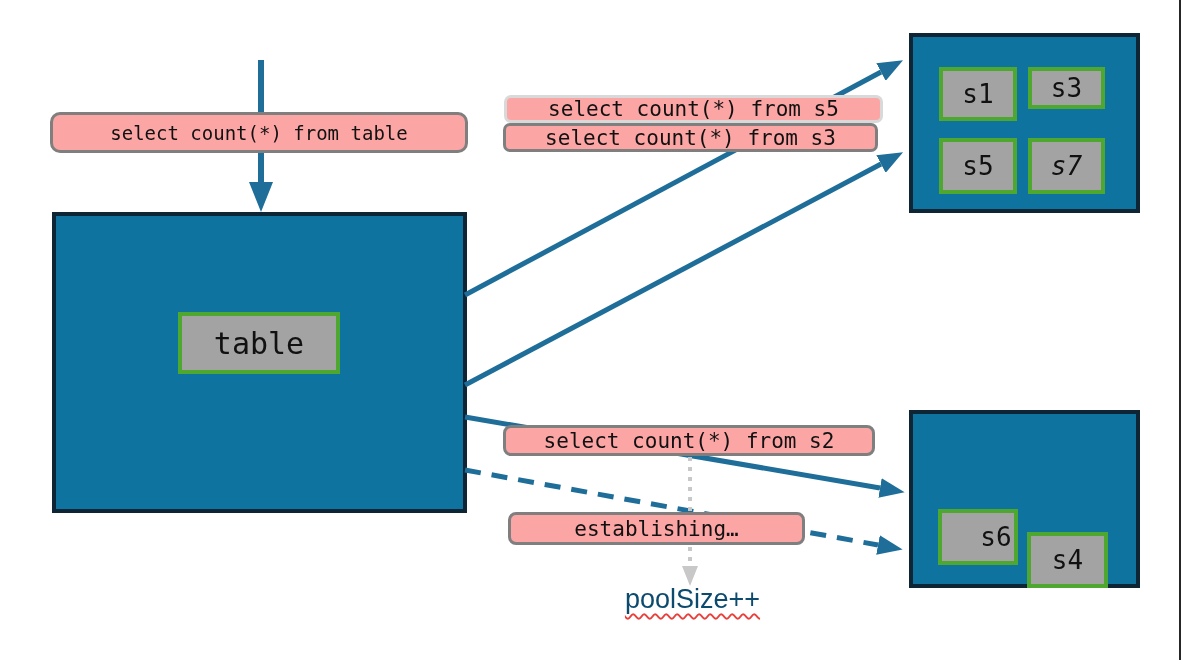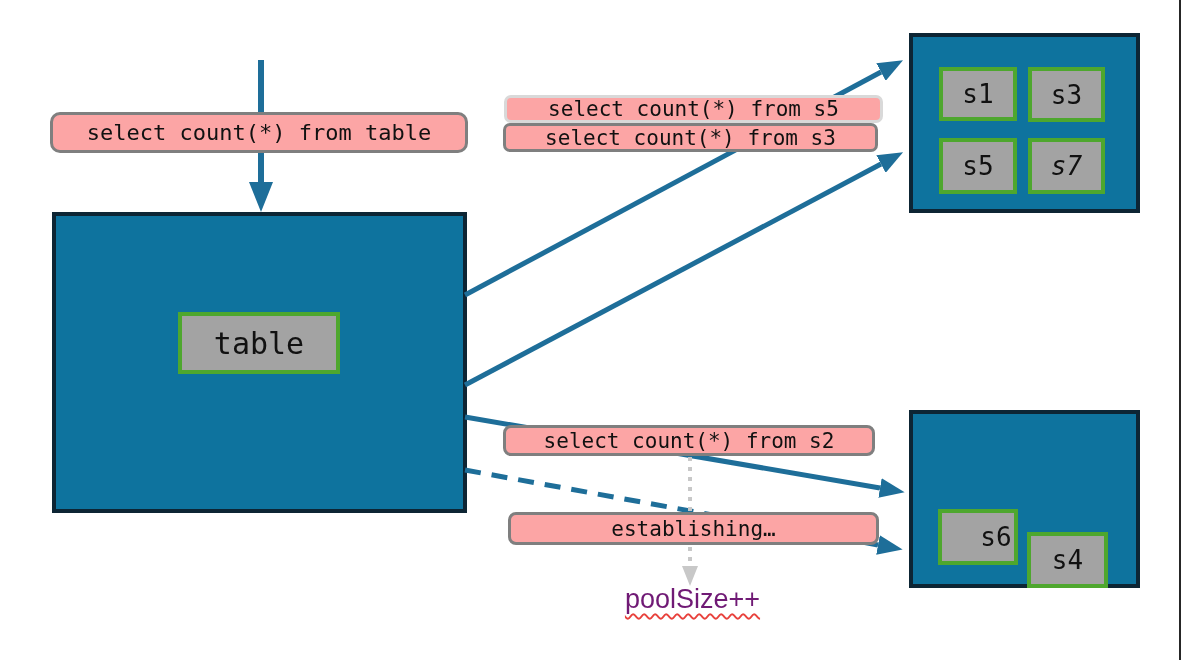--- a/index.html
+++ b/index.html
@@ -45,30 +45,30 @@
     box-sizing: border-box;
     display: flex;
     align-items: center;
     justify-content: center;
     font-size: 21px;
     color: #111111;
     white-space: nowrap;
     z-index: 4;
   }
   .qlabel.light { border-color: #d9d9d9; z-index: 5; }
-  .qlabel.big { font-size: 22px; border-radius: 10px; }
+  .qlabel.big { font-size: 19px; border-radius: 10px; }
   .pool-label {
     position: absolute;
     left: 600px;
     top: 584px;
     width: 185px;
     text-align: center;
     font-family: "Liberation Sans", sans-serif;
     font-size: 27px;
-    color: #701a75;
+    color: #0c4a6e;
     text-decoration: underline wavy #e8413c;
     text-decoration-thickness: 2px;
     text-underline-offset: 5px;
     text-decoration-skip-ink: none;
     z-index: 2;
   }
   .slide-edge-line {
     position: absolute;
     left: 1179px;
     top: 0;
@@ -108,21 +108,21 @@
 
   <div class="group-box" style="left:52px; top:212px; width:415px; height:301px;"></div>
   <div class="shard" style="left:178px; top:312px; width:162px; height:62px; font-size:30px; z-index:2;">
     <span>table</span>
   </div>
 
   <div class="group-box" style="left:909px; top:33px; width:231px; height:180px;"></div>
   <div class="shard" style="left:939px; top:67px; width:78px; height:54px;">
     <span>s1</span>
   </div>
-  <div class="shard" style="left:1028px; top:67px; width:77px; height:55px;align-items:center;">
+  <div class="shard" style="left:1028px; top:67px; width:77px; height:42px;align-items:center;">
     <span>s3</span>
   </div>
   <div class="shard" style="left:939px; top:138px; width:78px; height:56px;">
     <span>s5</span>
   </div>
   <div class="shard" style="left:1028px; top:138px; width:77px; height:56px;font-style:italic;">
     <span>s7</span>
   </div>
 
   <div class="group-box" style="left:909px; top:410px; width:231px; height:178px;"></div>
@@ -143,21 +143,21 @@
 
   <div class="qlabel" style="left:503px; top:123px; width:375px; height:29px; border-radius:7px;">
     <span>select count(*) from s3</span>
   </div>
 
 
   <div class="qlabel" style="left:503px; top:425px; width:372px; height:31px;">
     <span>select count(*) from s2</span>
   </div>
 
-  <div class="qlabel" style="left:508px; top:512px; width:371px; height:33px;">
+  <div class="qlabel" style="left:508px; top:512px; width:297px; height:33px;">
     <span>establishing…</span>
   </div>
 
   <div class="pool-label">
     <span>poolSize++</span>
   </div>
 
   <div class="slide-edge-line"></div>
 
 </div>

